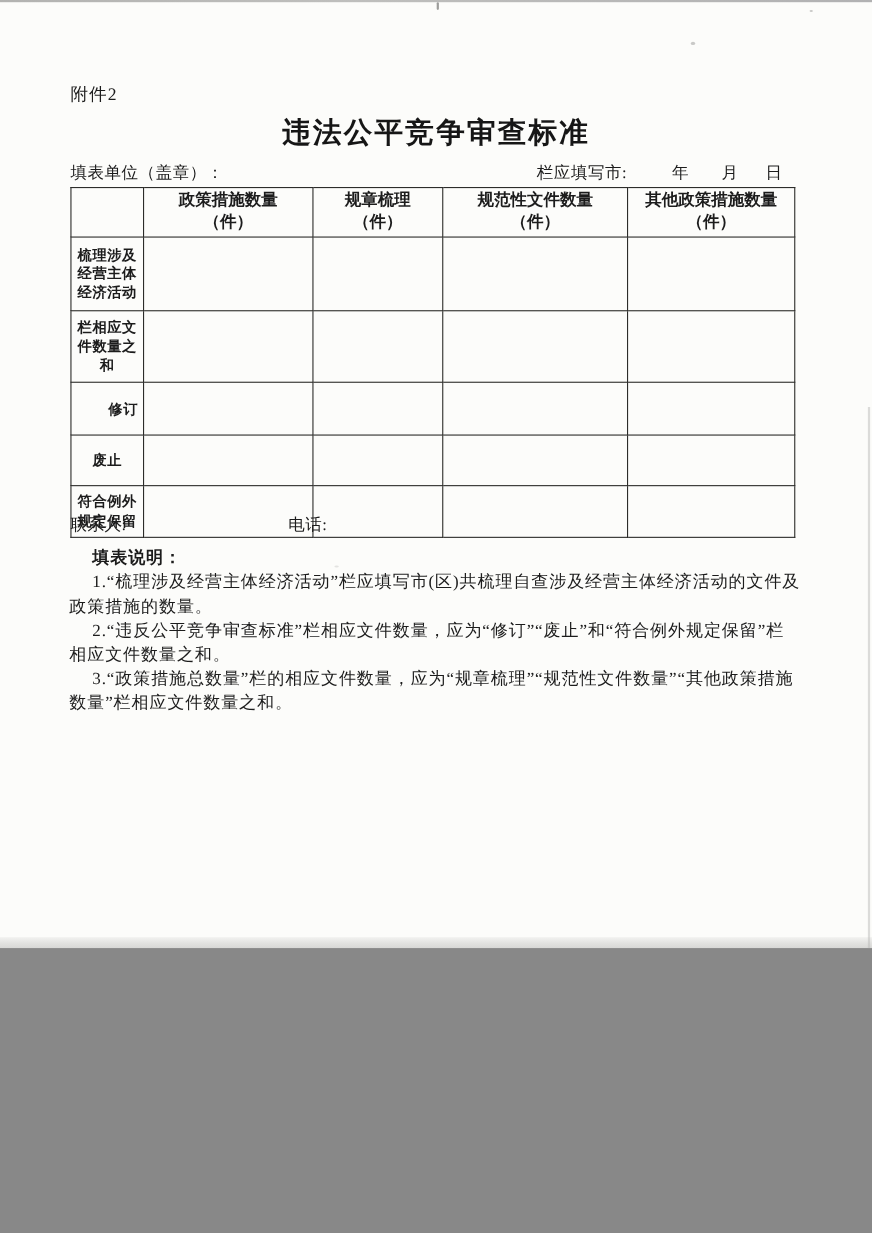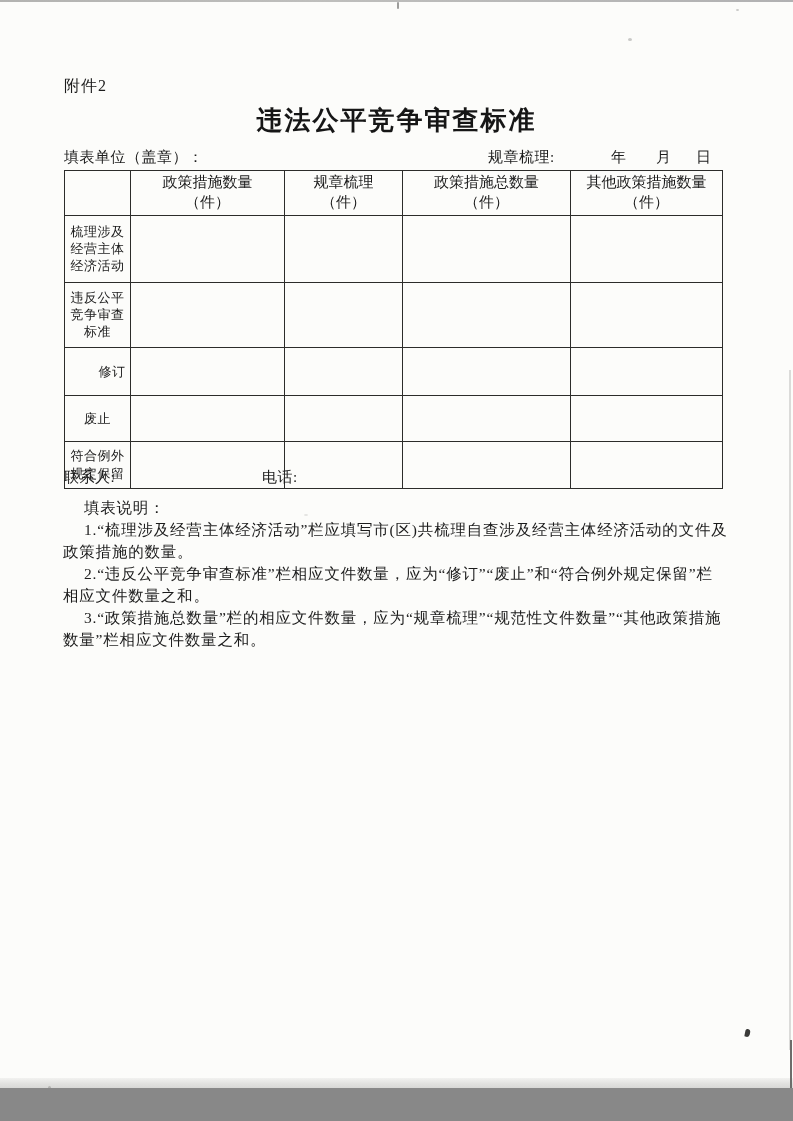--- a/index.html
+++ b/index.html
@@ -1,19 +1,19 @@
 <!DOCTYPE html>
 <html><head>
 <meta charset="utf-8">
 <style>
   html, body { margin: 0; padding: 0; background: #888; }
   .page {
     position: relative;
     width: 793px;
-    height: 1088px;
+    height: 862px;
     margin: 0 auto;
     background: #fcfcfa;
     overflow: hidden;
     font-family: "Liberation Serif", "DejaVu Serif", serif;
     color: #1c1c1c;
   }
   
   .scan-top-line {
     position: absolute; top: 0; left: 0; width: 100%; height: 2px;
     background: linear-gradient(to right, #9a9a98 0%, #aaaaa8 40%, #98989a 100%);
@@ -65,41 +65,41 @@
     width: 658px;
     border-collapse: collapse;
     table-layout: fixed;
     font-size: 15px;
   }
   table.main td, table.main th {
     border: 1.6px solid #2c2c2a;
     padding: 2px 3px;
     text-align: center;
     vertical-align: middle;
-    font-weight: normal;
+    font-weight: bold;
     line-height: 1.32;
   }
   table.main th.corner { }
   tr.hdr   td, tr.hdr th { height: 36px; }
   tr.row-1 td, tr.row-1 th { height: 62px; }
   tr.row-2 td, tr.row-2 th { height: 60px; }
   tr.row-3 td, tr.row-3 th { height: 43px; padding-left: 32px; }
   tr.row-4 td, tr.row-4 th { height: 41px; }
   tr.row-5 td, tr.row-5 th { height: 42px; }
   th.rowlabel { font-size: 13px; letter-spacing: .5px; }
 
   .contact-row { position: absolute; left: 0; top: 468px; width: 100%; font-size: 15px; letter-spacing: .5px; }
   .contact-label { position: absolute; left: 64px; top: 0; }
   .phone-label   { position: absolute; left: 262px; top: 0; }
 
   .notes {
     position: absolute; left: 63px; top: 497px; width: 666px;
     font-size: 15.5px; line-height: 22px; letter-spacing: .8px;
   }
-  .notes-heading { font-weight: 400; text-indent: 1.35em; }
+  .notes-heading { font-weight: 700; text-indent: 1.35em; }
   .notes p { margin: 0; text-indent: 1.35em; }
 </style>
 </head>
 <body>
 
 <div class="page">
 
   <div class="scan-top-line"></div>
   <div class="scan-bottom-strip"></div>
   <div class="scan-right-line-faint"></div>
@@ -110,21 +110,21 @@
   <div class="speck s4"></div>
   <div class="speck s5"></div>
   <div class="speck s6"></div>
   <div class="speck s7"></div>
 
   <div class="attachment">附件2</div>
   <div class="doc-title">违法公平竞争审查标准</div>
 
   <div class="meta-row">
     <span class="unit-label">填表单位（盖章）：</span>
-    <span class="date-label">规章梳理:</span>
+    <span class="date-label">栏应填写市:</span>
     <span class="date-year">年</span>
     <span class="date-month">月</span>
     <span class="date-day">日</span>
   </div>
 
   <table class="main">
     <colgroup>
       <col style="width:66px">
         <col style="width:154px">
         <col style="width:118px">
@@ -136,37 +136,37 @@
       <th class="corner"></th>
       <th>
         <div>政策措施数量</div>
         <div>（件）</div>
       </th>
       <th>
         <div>规章梳理</div>
         <div>（件）</div>
       </th>
       <th>
-        <div>政策措施总数量</div>
+        <div>规范性文件数量</div>
         <div>（件）</div>
       </th>
       <th>
         <div>其他政策措施数量</div>
         <div>（件）</div>
       </th>
     </tr>
     <tr class="row-1">
       <th class="rowlabel">梳理涉及经营主体经济活动</th>
       <td></td>
       <td></td>
       <td></td>
       <td></td>
     </tr>
     <tr class="row-2">
-      <th class="rowlabel">违反公平竞争审查标准</th>
+      <th class="rowlabel">栏相应文件数量之和</th>
       <td></td>
       <td></td>
       <td></td>
       <td></td>
     </tr>
     <tr class="row-3">
       <th class="rowlabel">修订</th>
       <td></td>
       <td></td>
       <td></td>

